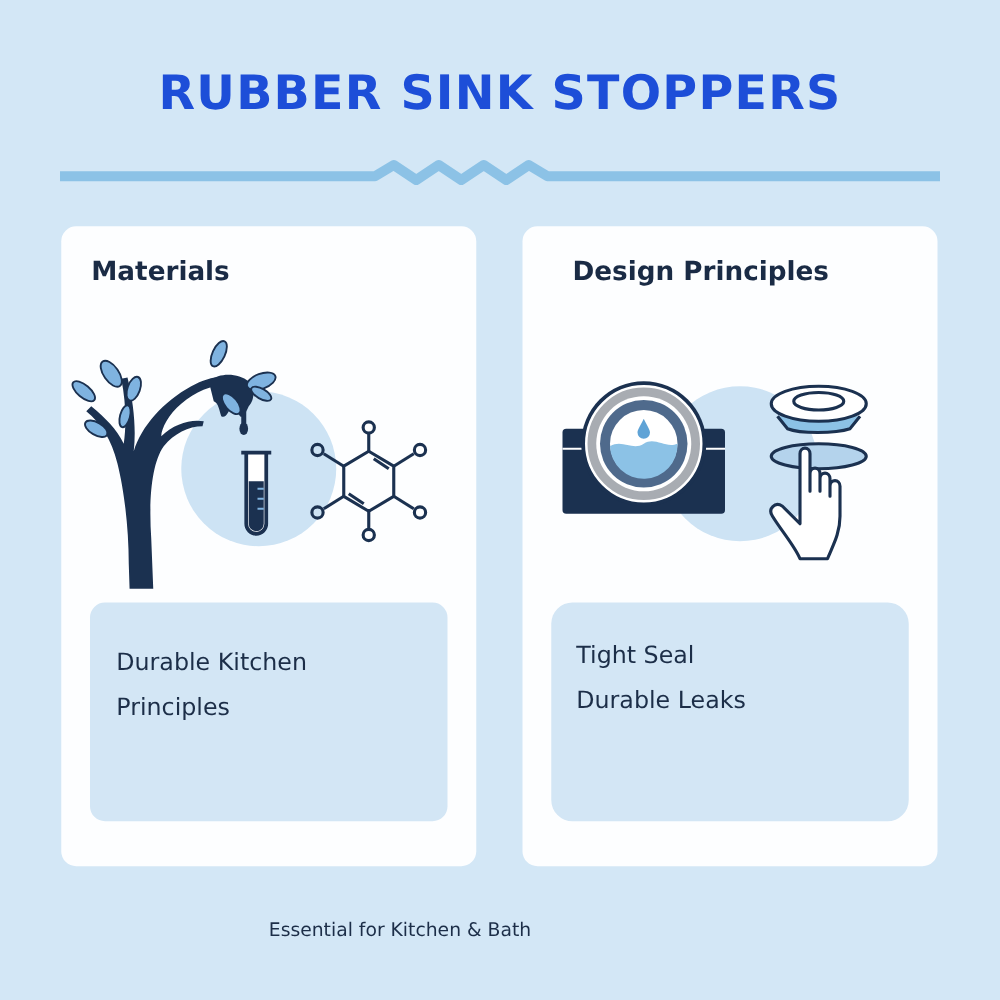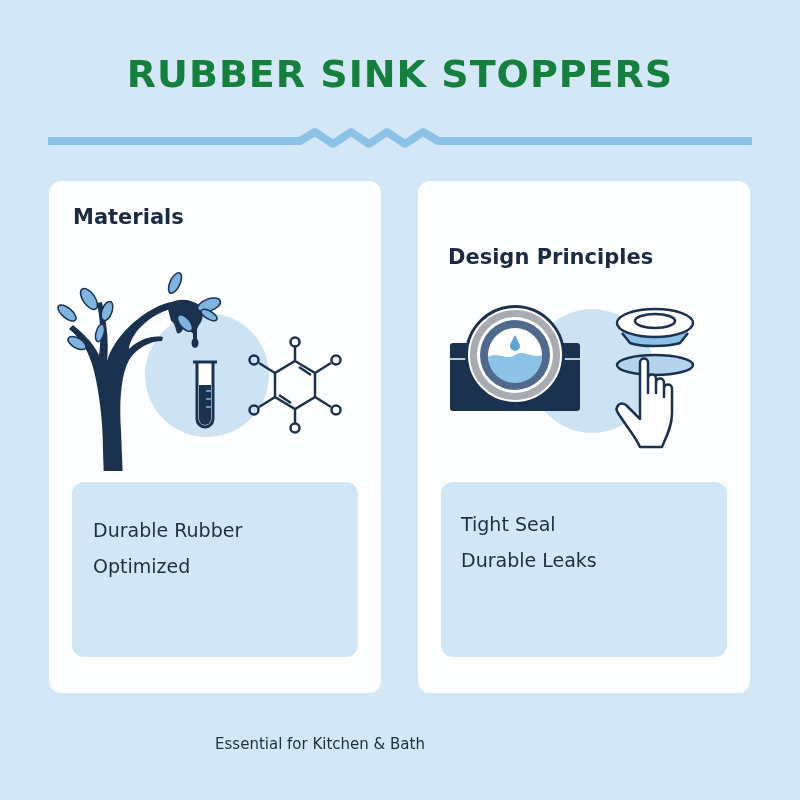--- a/index.html
+++ b/index.html
@@ -9,41 +9,41 @@
       position: relative;
       overflow: hidden;
       font-family: "DejaVu Sans", sans-serif;
       color: #1a2b45;
     }
     .title {
       position: absolute; left: 0; top: 52px; width: 800px;
       text-align: center;
       font-family: "DejaVu Sans", sans-serif;
       font-weight: bold; font-size: 38px; letter-spacing: 1px;
-      color: #15803d;
+      color: #1d4ed8;
     }
     .divider { position: absolute; left: 48px; top: 127px; width: 704px; height: 30px; }
     .card {
       position: absolute; top: 181px; width: 332px; height: 512px;
       background: #fdfeff; border-radius: 12px;
     }
     .card.left { left: 49px; }
     .card.right { left: 418px; }
     .card-title {
       position: absolute; left: 24px; top: 24px;
       font-weight: bold; font-size: 21px; color: #1a2b45;
     }
-    .card.right .card-title { left: 30px; margin-top: 40px; }
+    .card.right .card-title { left: 40px; }
     .illus { position: absolute; left: 0; top: 70px; width: 332px; height: 220px; }
     .info-box {
       position: absolute; top: 301px; width: 286px; height: 175px;
       background: #d3e6f5; border-radius: 12px;
     }
     .card.left .info-box { left: 23px; }
-    .card.right .info-box { left: 23px; }
+    .card.right .info-box { left: 23px; border-radius: 17px; }
     .info-list {
       list-style: none; margin: 0; padding: 0;
       position: absolute; left: 21px; top: 30px;
     }
     .card.right .info-list { left: 20px; top: 24px; }
     .info-list li {
       font-size: 19px; line-height: 36px; color: #1c2e48;
     }
     .footer {
       position: absolute; left: 0; top: 735px; width: 640px; text-align: center;
@@ -101,22 +101,22 @@
       <circle cx="246" cy="91" r="4.5"></circle>
       <circle cx="287" cy="109" r="4.5"></circle>
       <circle cx="287" cy="159" r="4.5"></circle>
       <circle cx="246" cy="177" r="4.5"></circle>
       <circle cx="205" cy="159" r="4.5"></circle>
       <circle cx="205" cy="109" r="4.5"></circle>
     </g>
   </svg>
   <div class="info-box">
     <ul class="info-list">
-      <li>Durable Rubber</li>
-      <li>Optimized</li>
+      <li>Durable Kitchen</li>
+      <li>Principles</li>
     </ul>
   </div>
 </div>
 
 <div class="card right">
   <div class="card-title">Design Principles</div>
   <svg class="illus" viewBox="0 0 332 220">
     <circle cx="174" cy="120" r="62" fill="#cde3f4"></circle>
     <g>
       <rect x="32" y="92" width="130" height="68" rx="3" fill="#1b3150"></rect>

